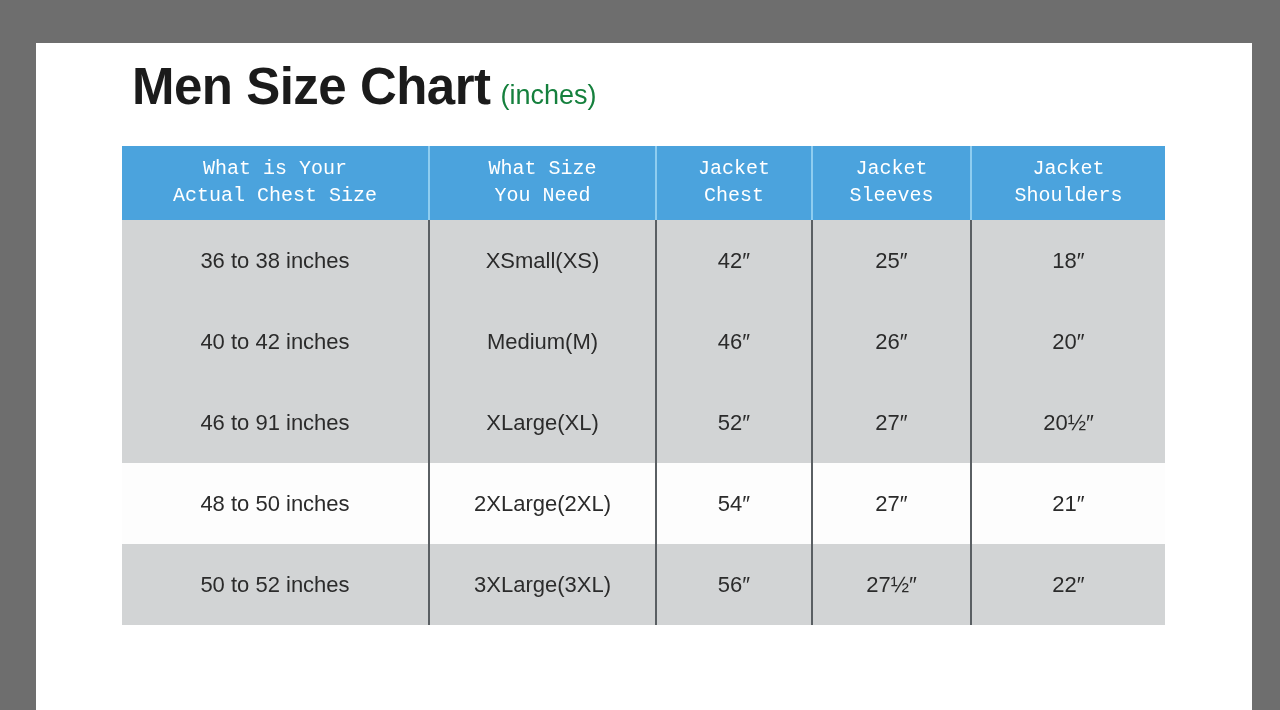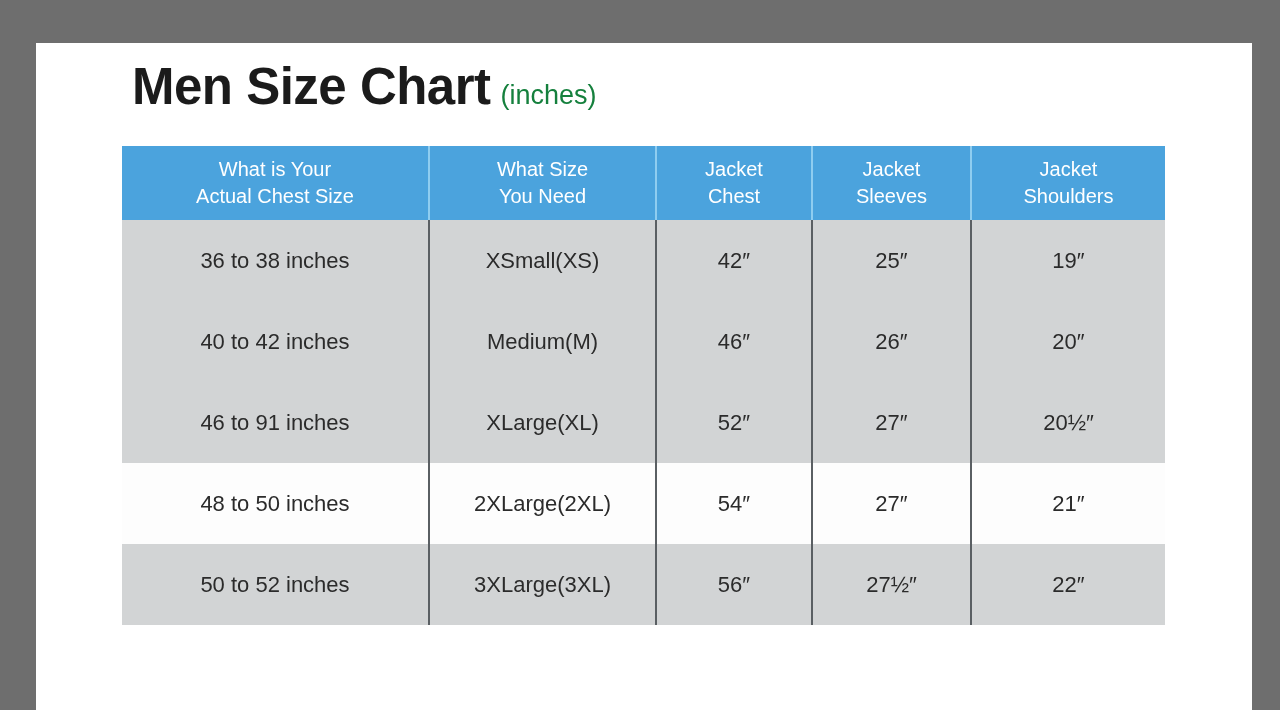--- a/index.html
+++ b/index.html
@@ -88,21 +88,21 @@
     font-weight: normal;
     line-height: 1.33;
     height: 74px;
     padding: 0 4px;
     text-align: center;
     vertical-align: middle;
     border-right: 2px solid #8fcdf0;
   }
   .chart thead th:last-child { border-right: none; }
 
-  .hdr-line { display: block; }
+  .hdr-line { display: block; font-family: Liberation Mono, monospace; }
 
   .chart tbody td {
     height: 81px;
     font-size: 22px;
     color: #2b2b2b;
     text-align: center;
     vertical-align: middle;
     padding: 0 4px;
     border-right: 2px solid #5a5f63;
   }
@@ -157,21 +157,21 @@
             <span class="hdr-line">Shoulders</span>
           </th>
         </tr>
       </thead>
       <tbody>
         <tr class="shaded">
           <td>36 to 38 inches</td>
           <td>XSmall(XS)</td>
           <td>42″</td>
           <td>25″</td>
-          <td>19″</td>
+          <td>18″</td>
         </tr>
         <tr class="shaded">
           <td>40 to 42 inches</td>
           <td>Medium(M)</td>
           <td>46″</td>
           <td>26″</td>
           <td>20″</td>
         </tr>
         <tr class="shaded">
           <td>46 to 91 inches</td>

